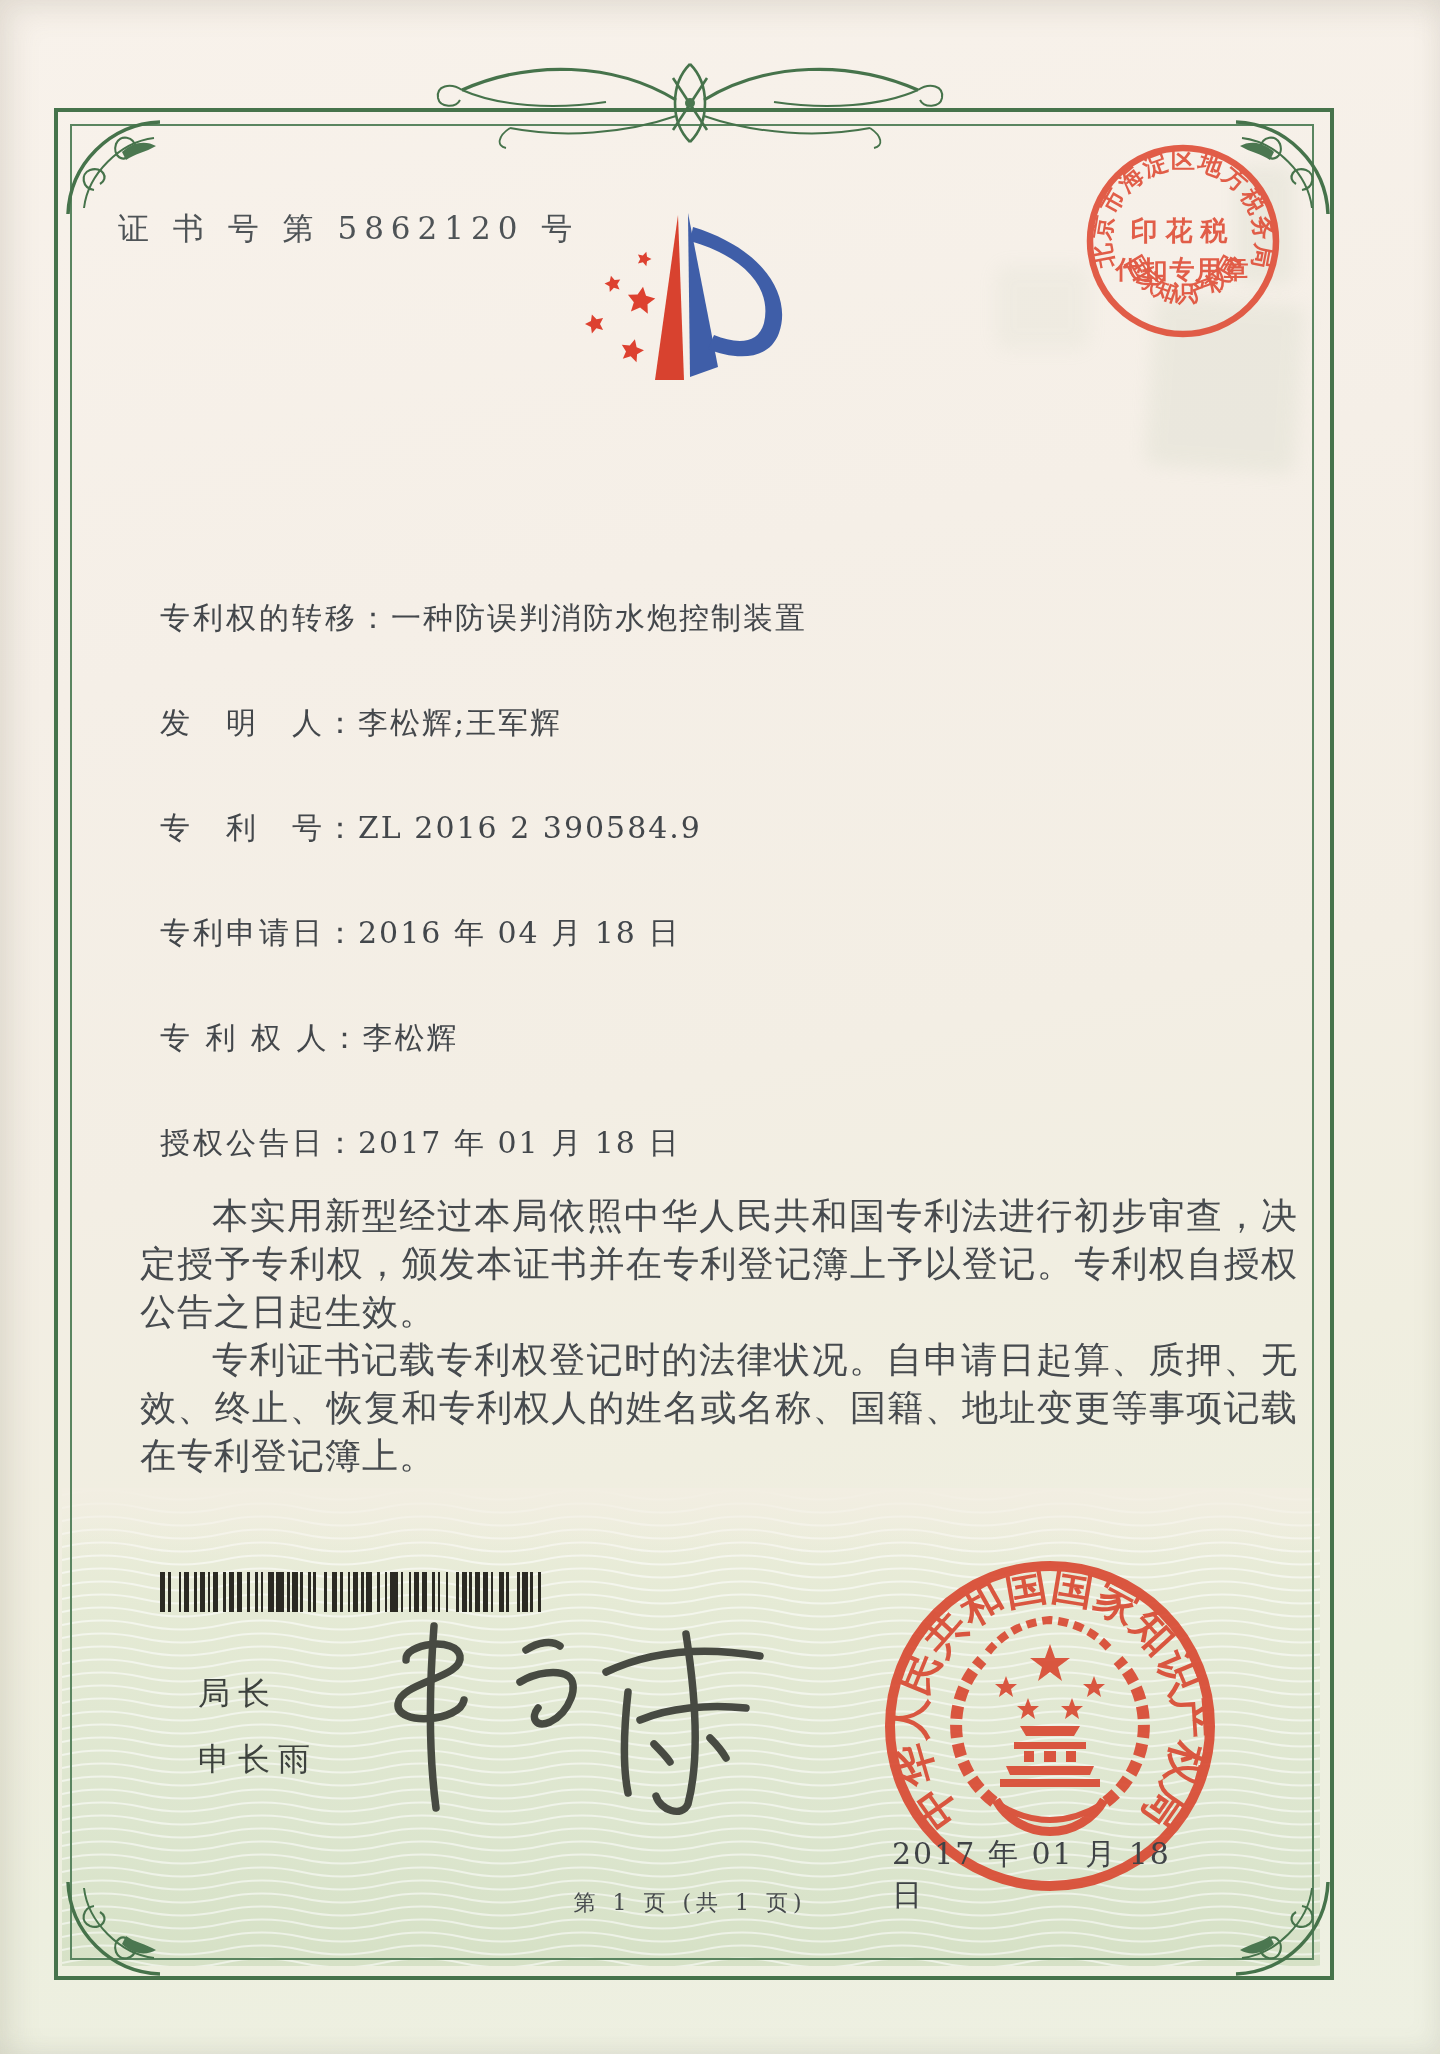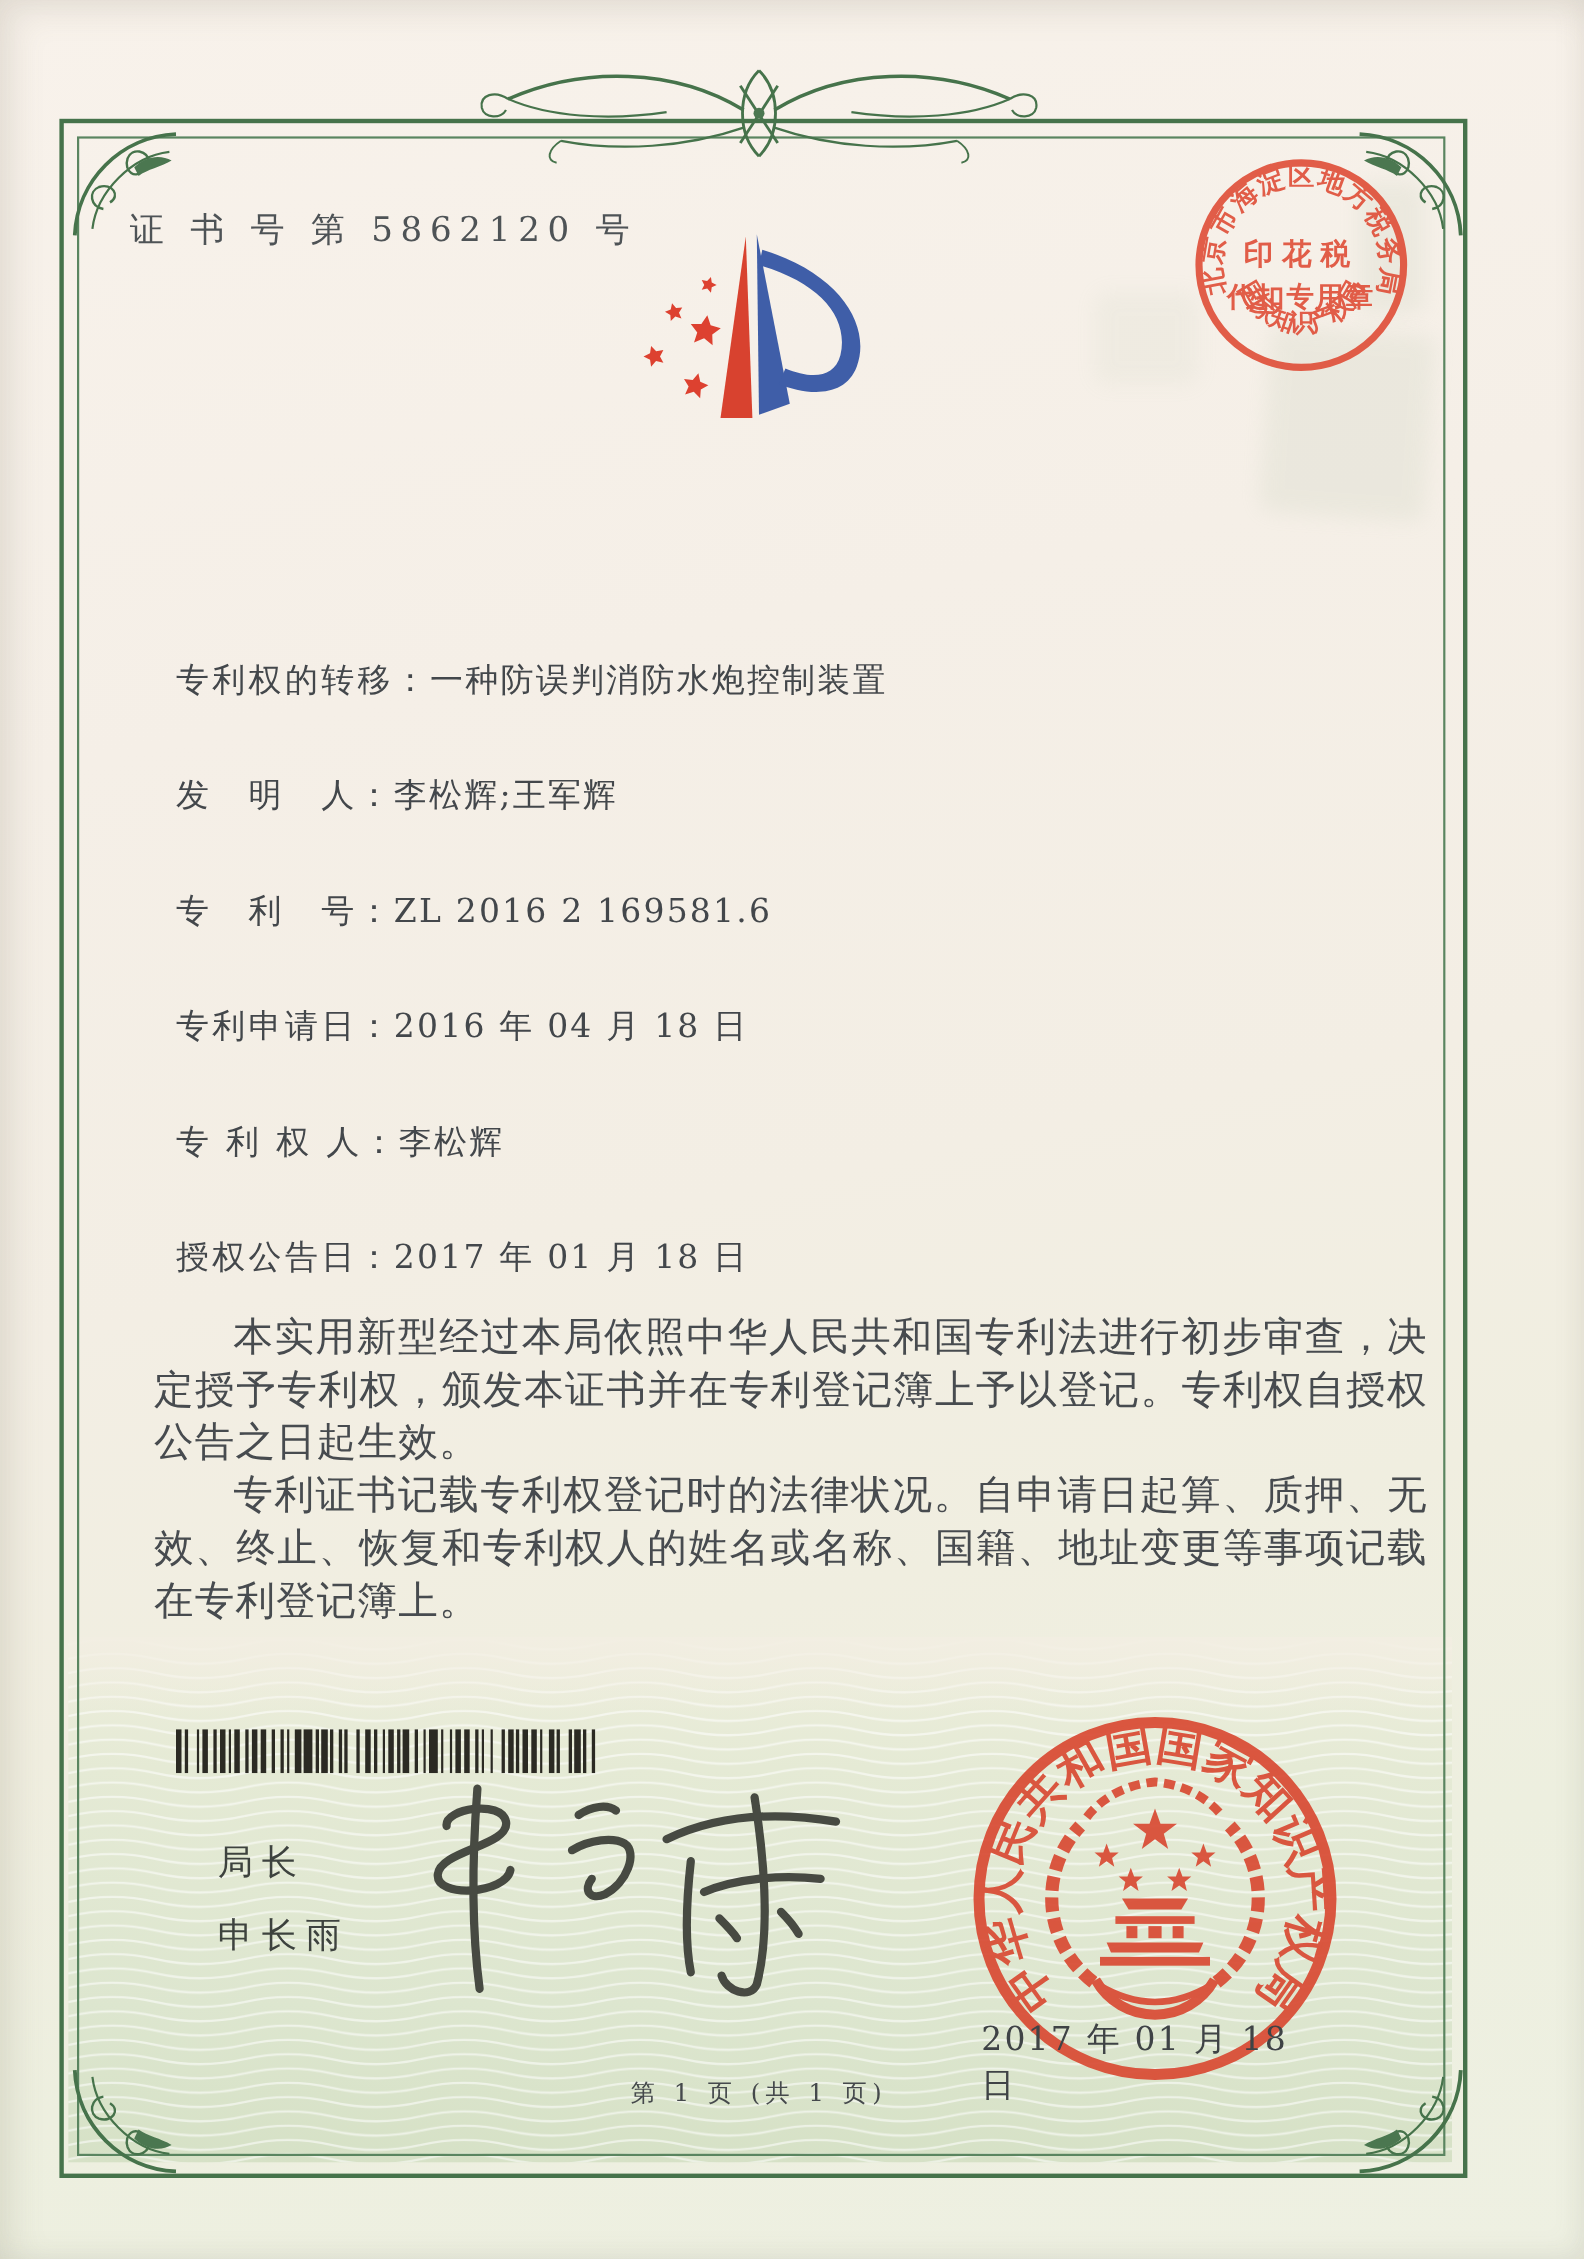--- a/index.html
+++ b/index.html
@@ -12,21 +12,21 @@
   
   .frame-outer{position:absolute;left:54px;top:108px;width:1272px;height:1864px;border:4px solid #46734b;}
   .frame-inner{position:absolute;left:70px;top:124px;width:1240px;height:1832px;border:2px solid #5a8560;}
   svg.corner{position:absolute;width:104px;height:104px;}
   .corner.tl{left:62px;top:116px;}
   .corner.tr{right:106px;top:116px;transform:scaleX(-1);}
   .corner.bl{left:62px;bottom:74px;transform:scaleY(-1);}
   .corner.br{right:106px;bottom:74px;transform:scale(-1,-1);}
   .top-ornament{position:absolute;left:370px;top:48px;width:640px;height:112px;}
   
-  .cert-no{position:absolute;left:118px;top:188px;font-size:31px;letter-spacing:7px;color:#4e5356;}
+  .cert-no{position:absolute;left:118px;top:208px;font-size:31px;letter-spacing:7px;color:#4e5356;}
   .logo{position:absolute;left:560px;top:194px;width:262px;height:228px;}
   .tax-stamp{position:absolute;left:1072px;top:128px;width:226px;height:230px;opacity:.93;}
   .title{position:absolute;left:54px;top:414px;width:1272px;text-align:center;
          font-size:65px;font-weight:700;letter-spacing:17px;color:#3c4043;}
   
   .fields{position:absolute;left:160px;top:598px;width:1100px;}
   .field{height:105px;font-size:30px;letter-spacing:2px;color:#43474b;}
   .field .lab{letter-spacing:3px;}
   
   .bodytext{position:absolute;left:140px;top:1192px;width:1158px;font-size:36px;
@@ -176,21 +176,21 @@
 
 
   <div class="fields">
     <div class="field">
       <span class="lab">专利权的转移：</span><span class="val">一种防误判消防水炮控制装置</span>
     </div>
     <div class="field">
       <span class="lab">发　明　人：</span><span class="val">李松辉;王军辉</span>
     </div>
     <div class="field">
-      <span class="lab">专　利　号：</span><span class="val">ZL 2016 2 169581.6</span>
+      <span class="lab">专　利　号：</span><span class="val">ZL 2016 2 390584.9</span>
     </div>
     <div class="field">
       <span class="lab">专利申请日：</span><span class="val">2016 年 04 月 18 日</span>
     </div>
     <div class="field">
       <span class="lab">专 利 权 人：</span><span class="val">李松辉</span>
     </div>
     <div class="field">
       <span class="lab">授权公告日：</span><span class="val">2017 年 01 月 18 日</span>
     </div>

